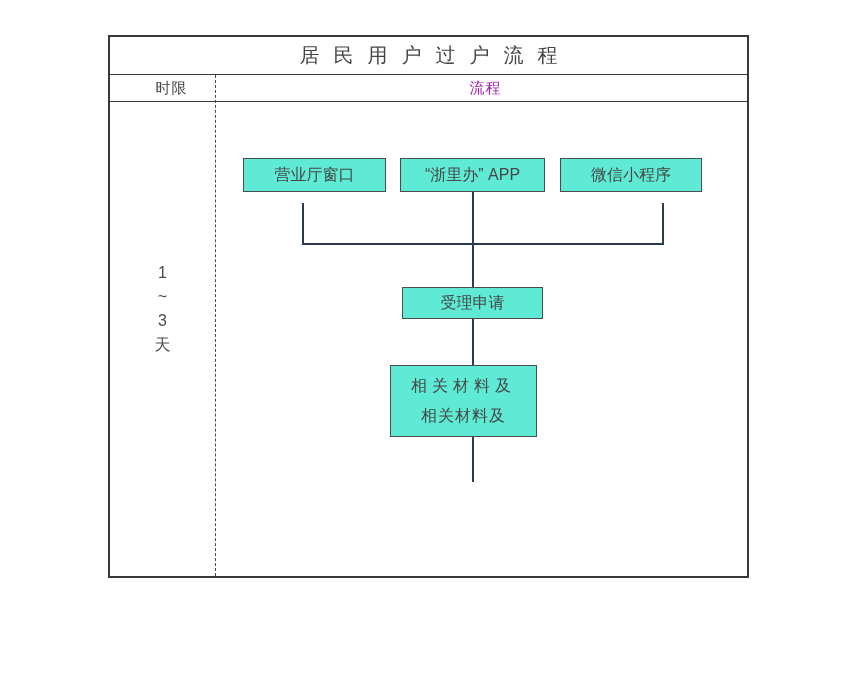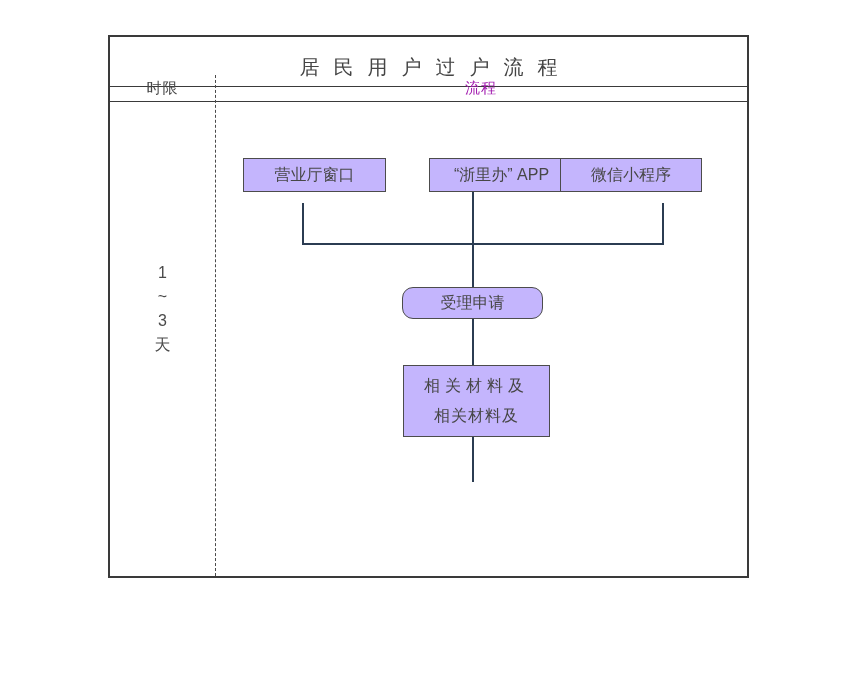--- a/index.html
+++ b/index.html
@@ -24,21 +24,20 @@
   .title-row {
     position: absolute;
     left: 0; top: 0;
     width: 100%;
     height: 38px;
     border-bottom: 1px solid #3a3a3a;
     box-sizing: border-box;
     display: flex;
     align-items: center;
     justify-content: center;
-    margin-top: 12px;
   }
   .title-text {
     font-size: 20px;
     color: #454545;
     letter-spacing: 14px;
     padding-left: 14px;
     white-space: nowrap;
   }
   .header-row {
     position: absolute;
@@ -50,20 +49,21 @@
     display: flex;
   }
   .header-left {
     width: 105px;
     display: flex;
     align-items: center;
     justify-content: center;
     font-size: 15px;
     color: #454545;
     letter-spacing: 1px;
+    padding-left: 9px;
   }
   .header-right {
     flex: 1;
     display: flex;
     align-items: center;
     justify-content: center;
     font-size: 15px;
     color: #a21caf;
     letter-spacing: 1px;
   }
@@ -86,35 +86,35 @@
     color: #4a4a4a;
     font-size: 16px;
   }
   .time-stack div {
     line-height: 24px;
     text-align: center;
   }
   .node {
     position: absolute;
     border: 1px solid #4c4c4c;
-    background: #c4b5fd;
+    background: #5eead4;
     box-sizing: border-box;
     display: flex;
     align-items: center;
     justify-content: center;
     font-size: 16px;
     color: #474747;
     white-space: nowrap;
   }
   .node-channel-1 { left: 133px; top: 121px; width: 143px; height: 34px; }
-  .node-channel-2 { left: 290px; top: 121px; width: 145px; height: 34px; margin-left: 29px; }
+  .node-channel-2 { left: 290px; top: 121px; width: 145px; height: 34px; }
   .node-channel-3 { left: 450px; top: 121px; width: 142px; height: 34px; }
-  .node-step-1    { left: 292px; top: 250px; width: 141px; height: 32px; border-radius: 11px; }
+  .node-step-1    { left: 292px; top: 250px; width: 141px; height: 32px; }
   .node-step-2    {
-    left: 293px; top: 328px; width: 147px; height: 72px;
+    left: 280px; top: 328px; width: 147px; height: 72px;
     flex-direction: column;
     justify-content: center;
   }
   .node-step-2 .line1 { letter-spacing: 5px; line-height: 30px; }
   .node-step-2 .line2 { letter-spacing: 1px; line-height: 30px; }
   .node-step-3    { left: 293px; top: 445px; width: 140px; height: 31px; }
   .conn {
     position: absolute;
     background: #2b3c52;
   }

